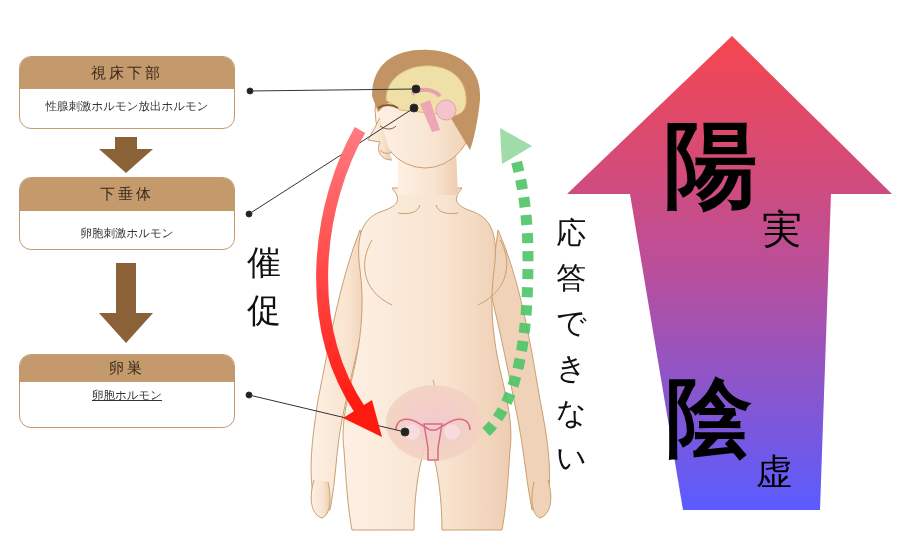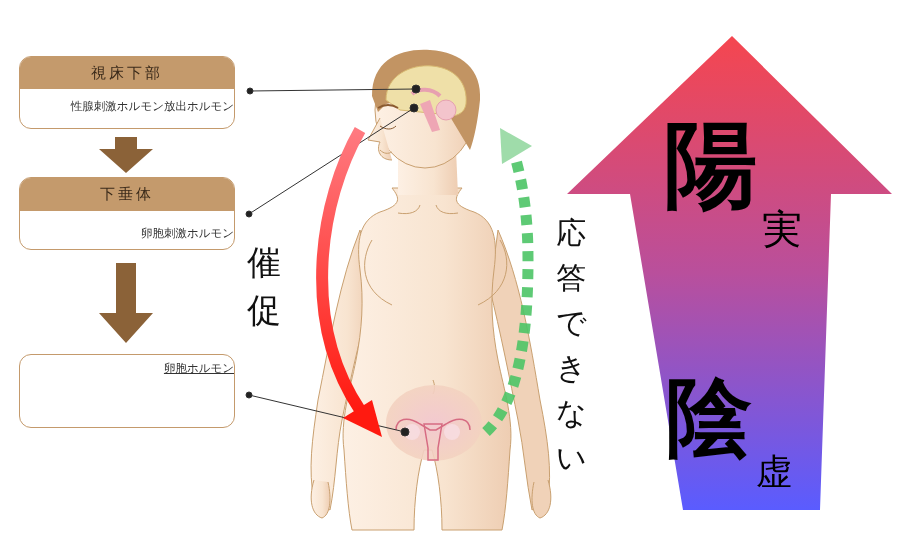--- a/index.html
+++ b/index.html
@@ -2,21 +2,21 @@
 <html><head>
 <meta charset="utf-8">
 <style>
   html, body { margin:0; padding:0; background:#ffffff; }
   body { width:903px; height:560px; position:relative; overflow:hidden;
          font-family: "DejaVu Sans", sans-serif; }
   .box { position:absolute; left:19px; width:214px; border:1px solid #c49a6c;
          border-radius:12px; overflow:hidden; background:#fff; }
   .box-head { background:#c49a6c; color:#3a2a1a; text-align:center;
               font-size:15px; letter-spacing:3px; }
-  .box-body { color:#333; text-align:right; font-size:11.5px; line-height:17px; }
+  .box-body { color:#333; text-align:center; font-size:11.5px; line-height:17px; }
   .down-arrow { position:absolute; }
   .overlay-svg { position:absolute; left:0; top:0; }
   .vtext { position:absolute; color:#111; text-align:center; line-height:1; }
   .kanji { position:absolute; color:#000; font-family:"DejaVu Serif", serif; font-weight:bold; }
 </style>
 </head>
 <body>
 
 <div class="box" style="top:56px;height:71px;">
   <div class="box-head" style="height:32px;line-height:32px;">視床下部</div>
@@ -34,20 +34,21 @@
   <div class="box-body" style="padding-top:14px;">
     <div>卵胞刺激ホルモン</div>
   </div>
 </div>
 
 <svg class="down-arrow" style="left:99px;top:263px;" width="54" height="80">
   <polygon points="17,0 37,0 37,50 54,50 27,80 0,50 17,50" fill="#8b6238"></polygon>
 </svg>
 
 <div class="box" style="top:354px;height:72px;">
+  <div class="box-head" style="height:27px;line-height:27px;">卵巣</div>
   <div class="box-body" style="padding-top:5px;text-decoration:underline;">
     <div>卵胞ホルモン</div>
   </div>
 </div>
 
 <svg class="overlay-svg" width="903" height="560" viewBox="0 0 903 560">
   <defs>
     <linearGradient id="skin" x1="0" x2="1" y1="0" y2="0">
       <stop offset="0" stop-color="#fdf0e4"></stop>
       <stop offset="0.6" stop-color="#f8e4d0"></stop>

